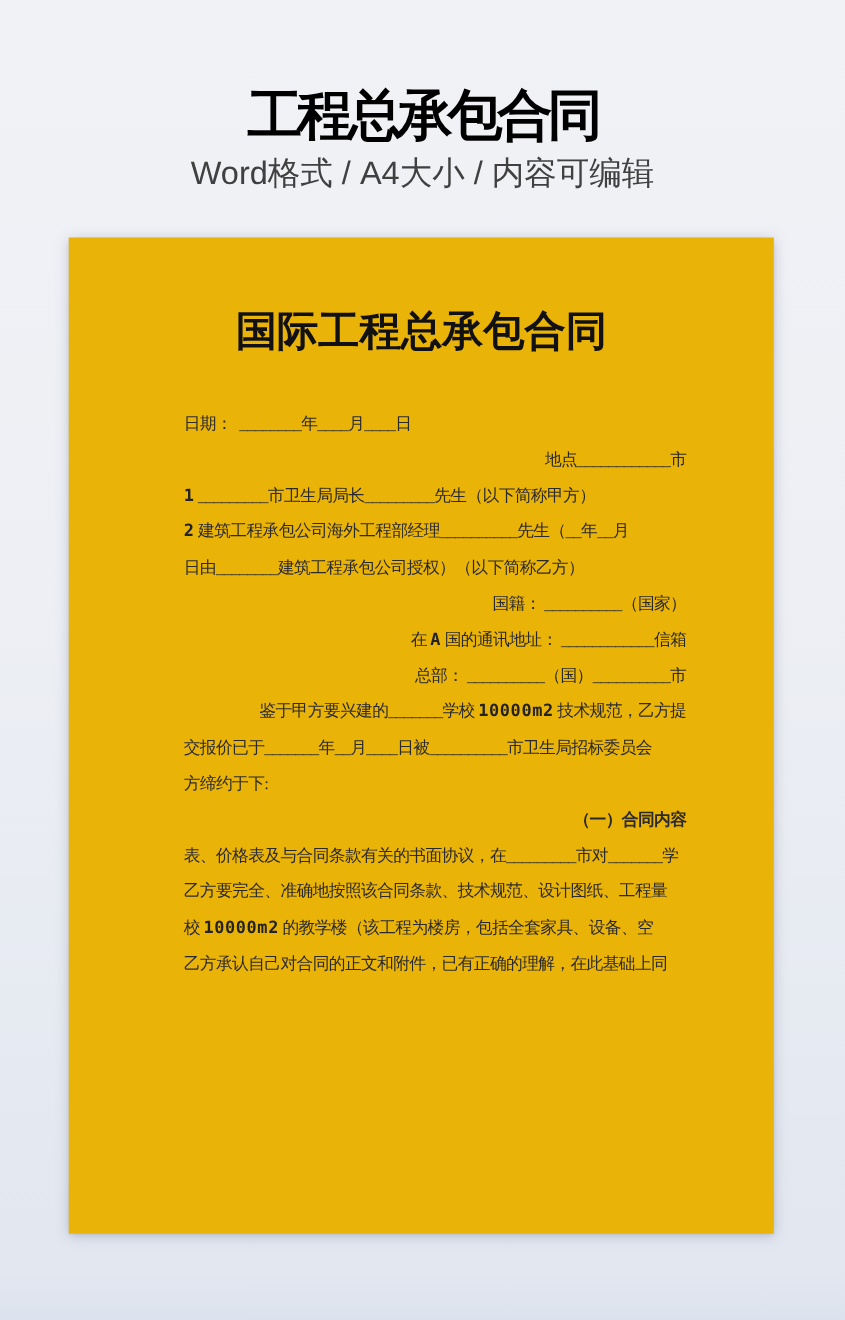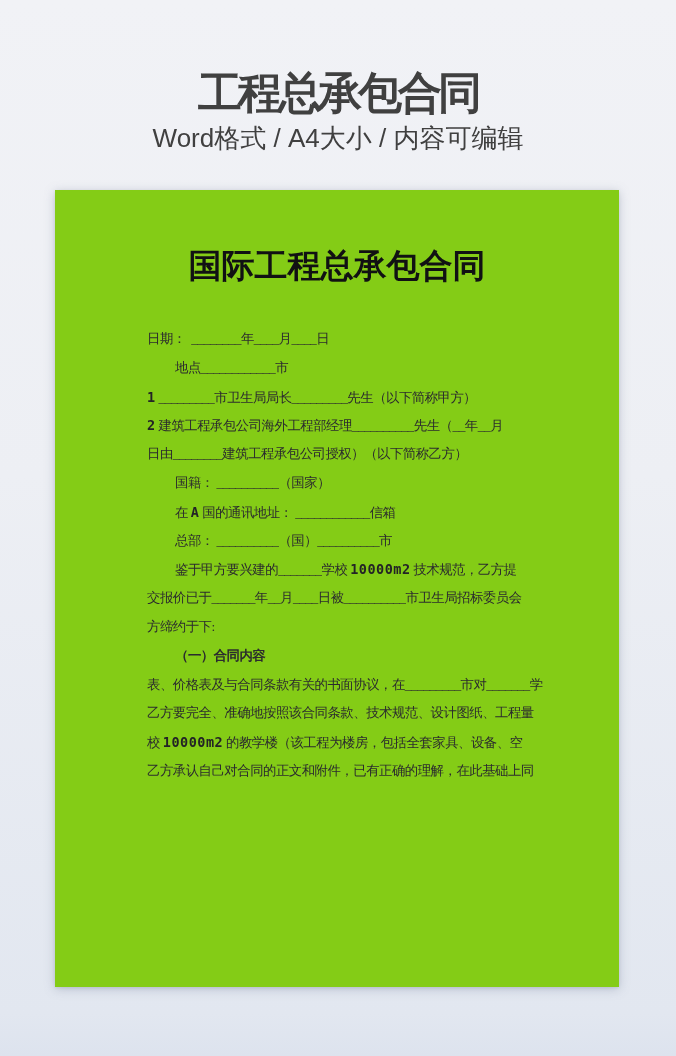--- a/index.html
+++ b/index.html
@@ -14,36 +14,36 @@
     position: absolute;
     top: 0; left: 0; right: 0;
     text-align: center;
   }
   .header-title {
     margin-top: 70px;
     font-size: 44px;
     line-height: 46px;
     font-weight: 700;
     letter-spacing: -4px;
-    color: #404040;
+    color: #000000;
   }
   .header-subtitle {
     margin-top: 8px;
     font-size: 26px;
     line-height: 28px;
     font-weight: 400;
     color: #404040;
   }
   .page {
     position: absolute;
     left: 55px;
     top: 190px;
     width: 564px;
     height: 797px;
-    background: #84cc16;
+    background: #eab308;
     box-shadow: 0 2px 10px rgba(110,120,145,0.35), 0 1px 3px rgba(0,0,0,0.08);
   }
   .doc-title {
     padding-top: 57px;
     text-align: center;
     font-family: "Liberation Serif", "DejaVu Serif", serif;
     font-size: 33px;
     line-height: 38px;
     font-weight: 700;
     color: #111113;
@@ -53,21 +53,21 @@
     font-family: "Liberation Serif", "DejaVu Serif", serif;
     font-size: 13.4px;
     letter-spacing: -0.5px;
     line-height: 28.8px;
     color: #2b2b2e;
   }
   .doc-line {
     white-space: pre;
     height: 28.8px;
   }
-  .doc-line.indent { padding-left: 28px; }
+  .doc-line.indent { padding-left: 28px; text-align: right; }
   .doc-line.bold { font-weight: 700; }
   .hand {
     font-family: "DejaVu Sans Mono", monospace;
     font-weight: 700;
     font-size: 13.5px;
     letter-spacing: 0.5px;
     color: #232326;
   }
 </style>
 </head>

